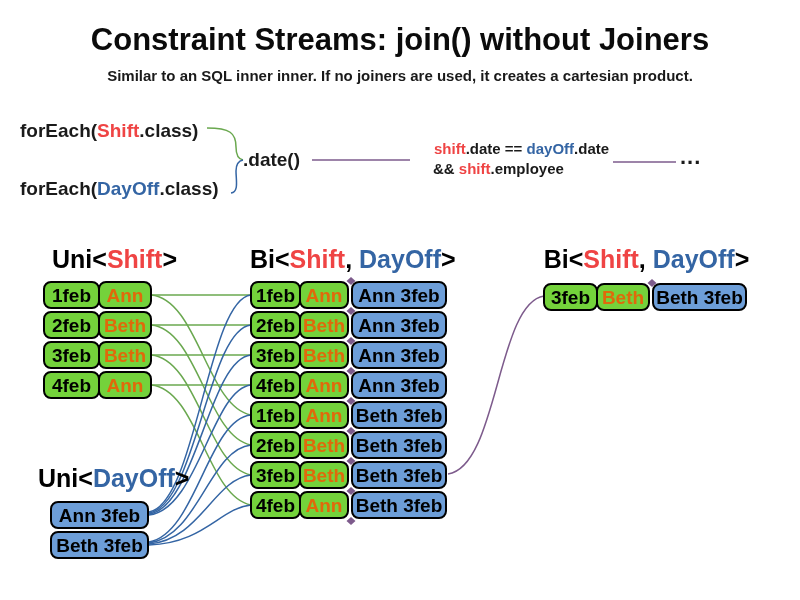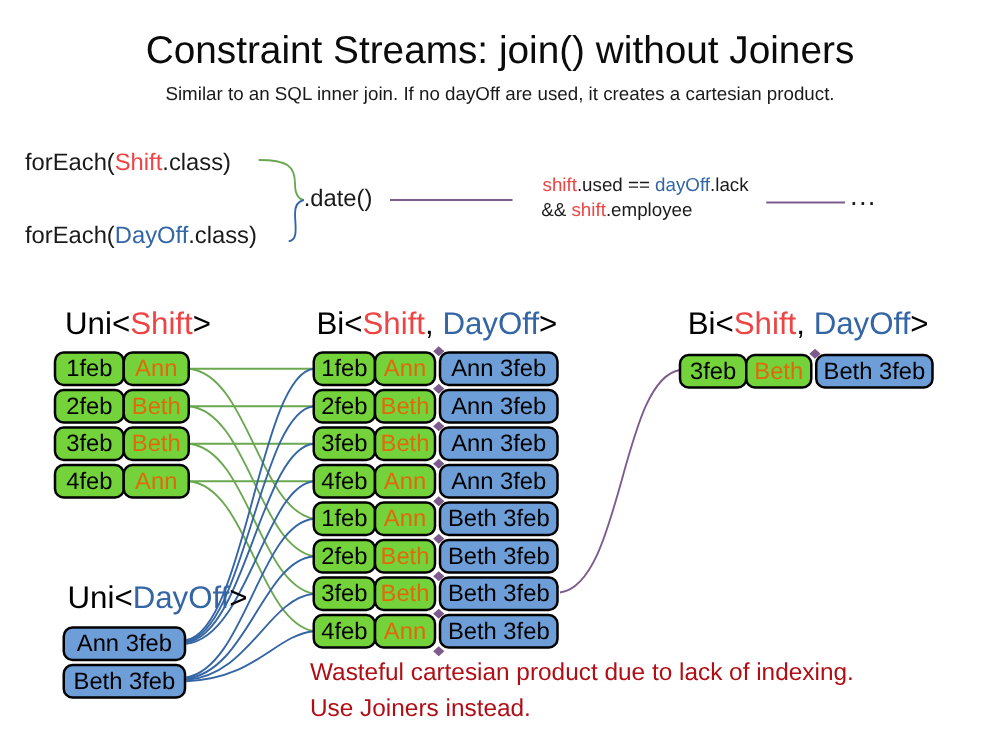--- a/index.html
+++ b/index.html
@@ -1,17 +1,17 @@
 <!DOCTYPE html>
 <html><head>
 <meta charset="utf-8">
 <style>
   html,body{margin:0;padding:0;background:#fff;}
   .stage{position:relative;width:800px;height:600px;background:#fff;overflow:hidden;
-         font-family:"Liberation Sans",sans-serif;color:#000;}
+         font-family:"Liberation Sans",sans-serif;color:#000;font-weight:bold;}
   svg.wires{position:absolute;left:0;top:0;z-index:1;}
   .abs{position:absolute;white-space:nowrap;z-index:2;}
   .title{left:0;right:0;top:22px;text-align:center;font-size:31px;color:#0b0b0b;}
   .subtitle{left:0;right:0;top:67px;text-align:center;font-size:15px;color:#1a1a1a;}
   .code{font-size:19px;color:#1a1a1a;}
   .f15{font-size:15px;}
   .f19{font-size:19px;}
   .c-green{color:#ef4444;}
   .c-blue{color:#3465a4;}
   .hdr{position:absolute;font-size:25px;white-space:nowrap;z-index:2;}
@@ -67,34 +67,34 @@
              M351,367 L355.5,371 L351,375 L346.5,371 Z
              M351,397 L355.5,401 L351,405 L346.5,401 Z
              M351,427 L355.5,431 L351,435 L346.5,431 Z
              M351,457 L355.5,461 L351,465 L346.5,461 Z
              M351,487 L355.5,491 L351,495 L346.5,491 Z
              M351,517 L355.5,521 L351,525 L346.5,521 Z
              M652,279 L656.5,283 L652,287 L647.5,283 Z" fill="#7d5b8c" stroke="none"></path>
   </svg>
 
   <div class="abs title">Constraint Streams: join() without Joiners</div>
-  <div class="abs subtitle">Similar to an SQL inner join. If no dayOff are used, it creates a cartesian product.</div>
+  <div class="abs subtitle">Similar to an SQL inner inner. If no joiners are used, it creates a cartesian product.</div>
 
   <div class="abs code" style="left:20px;top:120px"><span>forEach(</span><span class="c-green">Shift</span><span>.class)</span></div>
   <div class="abs code" style="left:20px;top:178px"><span>forEach(</span><span class="c-blue">DayOff</span><span>.class)</span></div>
   <div class="abs code" style="left:243px;top:149px">.date()</div>
 
-  <div class="abs code f15" style="left:434px;top:140px"><span class="c-green">shift</span><span>.used == </span><span class="c-blue">dayOff</span><span>.lack</span></div>
+  <div class="abs code f15" style="left:434px;top:140px"><span class="c-green">shift</span><span>.date == </span><span class="c-blue">dayOff</span><span>.date</span></div>
   <div class="abs code f15" style="left:433px;top:160px"><span>&amp;&amp; </span><span class="c-green">shift</span><span>.employee</span></div>
   <div class="abs ellipsis" style="left:680px;top:144px">...</div>
 
   <div class="hdr" style="left:52px;top:245px"><span>Uni&lt;</span><span class="c-green">Shift</span><span>&gt;</span></div>
   <div class="hdr" style="left:250px;top:245px;width:199px;text-align:center"><span>Bi&lt;</span><span class="c-green">Shift</span><span>, </span><span class="c-blue">DayOff</span><span>&gt;</span></div>
   <div class="hdr" style="left:543px;top:245px;width:207px;text-align:center"><span>Bi&lt;</span><span class="c-green">Shift</span><span>, </span><span class="c-blue">DayOff</span><span>&gt;</span></div>
-  <div class="hdr" style="left:54px;top:464px"><span>Uni&lt;</span><span class="c-blue">DayOff</span><span>&gt;</span></div>
+  <div class="hdr" style="left:38px;top:464px"><span>Uni&lt;</span><span class="c-blue">DayOff</span><span>&gt;</span></div>
 
   <div class="table" style="left:43px;top:281px">
     <div class="row" style="top:0px">
         <div class="cell g" style="width:57px">1feb</div>
         <div class="cell g name" style="width:54px">Ann</div>
       </div>
     <div class="row" style="top:30px">
         <div class="cell g" style="width:57px">2feb</div>
         <div class="cell g name" style="width:54px">Beth</div>
       </div>
@@ -161,18 +161,14 @@
   </div>
 
   <div class="table" style="left:543px;top:283px">
     <div class="row" style="top:0px">
         <div class="cell g" style="width:55px">3feb</div>
         <div class="cell g name" style="width:54px">Beth</div>
         <div class="cell b gap" style="width:95px">Beth 3feb</div>
       </div>
   </div>
 
-  <div class="abs note" style="left:248px;top:524px">
-    <div>Wasteful cartesian product due to lack of indexing.</div>
-    <div>Use Joiners instead.</div>
-  </div>
 
 </div>
 
 </body></html>

